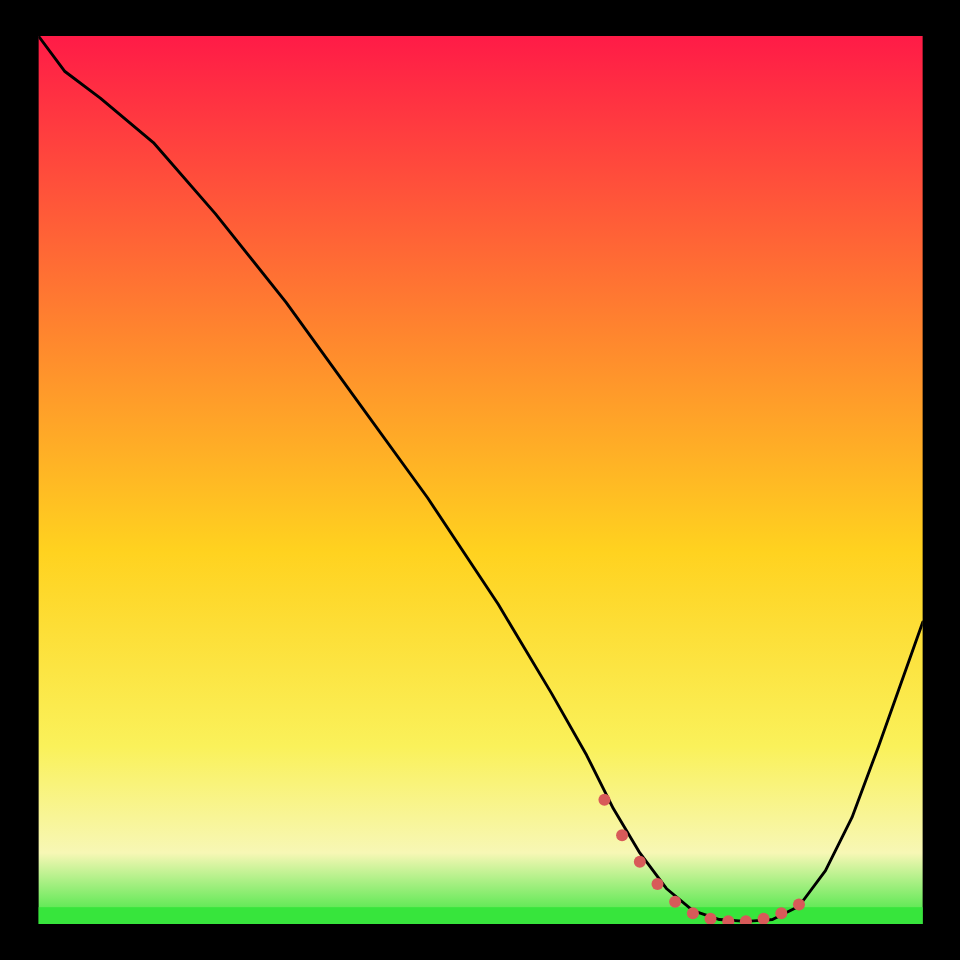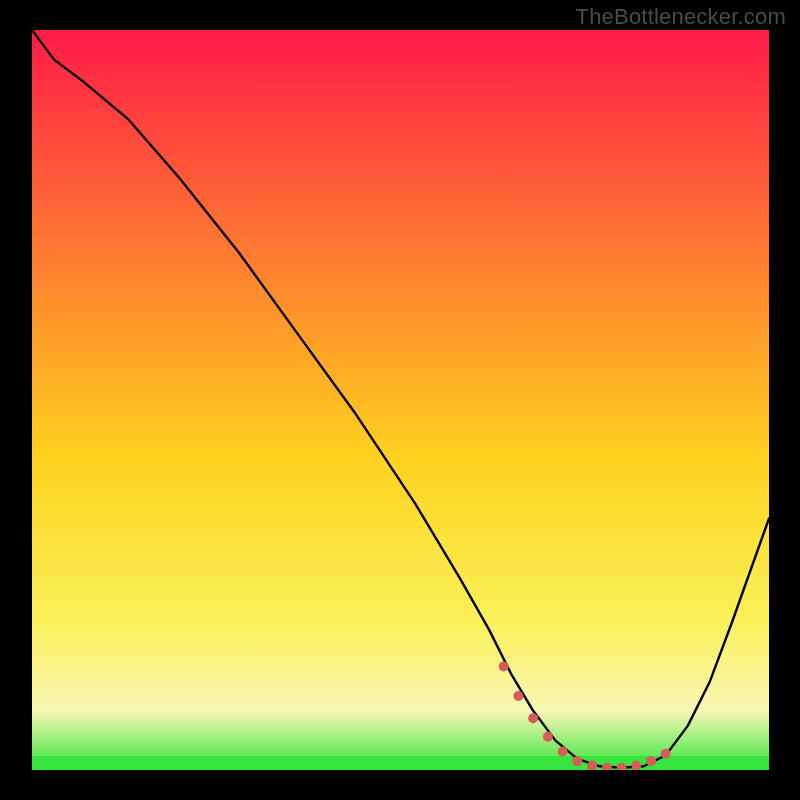--- a/index.html
+++ b/index.html
@@ -6,21 +6,20 @@
   html, body { width: 800px; height: 800px; overflow: hidden; background: #000; font-family: Arial, Helvetica, sans-serif; }
   .stage { position: relative; width: 800px; height: 800px; background: #000; }
   .watermark { position: absolute; top: 4px; right: 14px; color: #4b4b4b; font-size: 22px; font-weight: 500; letter-spacing: 0.2px; user-select: none; }
   .plot { position: absolute; left: 32px; top: 30px; width: 737px; height: 740px; }
   .plot svg { display: block; width: 100%; height: 100%; }
 </style>
 </head>
 <body>
 
 <div class="stage">
-  <div class="watermark">TheBottlenecker.com</div>
   <div class="plot">
     <svg viewBox="0 0 737 740" preserveAspectRatio="none">
       <defs>
         <linearGradient id="bg-grad" x1="0" y1="0" x2="0" y2="1">
           <stop id="g0" offset="0%" stop-color="#ff1b47"></stop>
           <stop id="g1" offset="35%" stop-color="#ff8a2d"></stop>
           <stop id="g2" offset="58%" stop-color="#ffd21f"></stop>
           <stop id="g3" offset="80%" stop-color="#faf15a"></stop>
           <stop id="g4" offset="92%" stop-color="#f7f7b5"></stop>
           <stop id="g5" offset="100%" stop-color="#37e53c"></stop>

